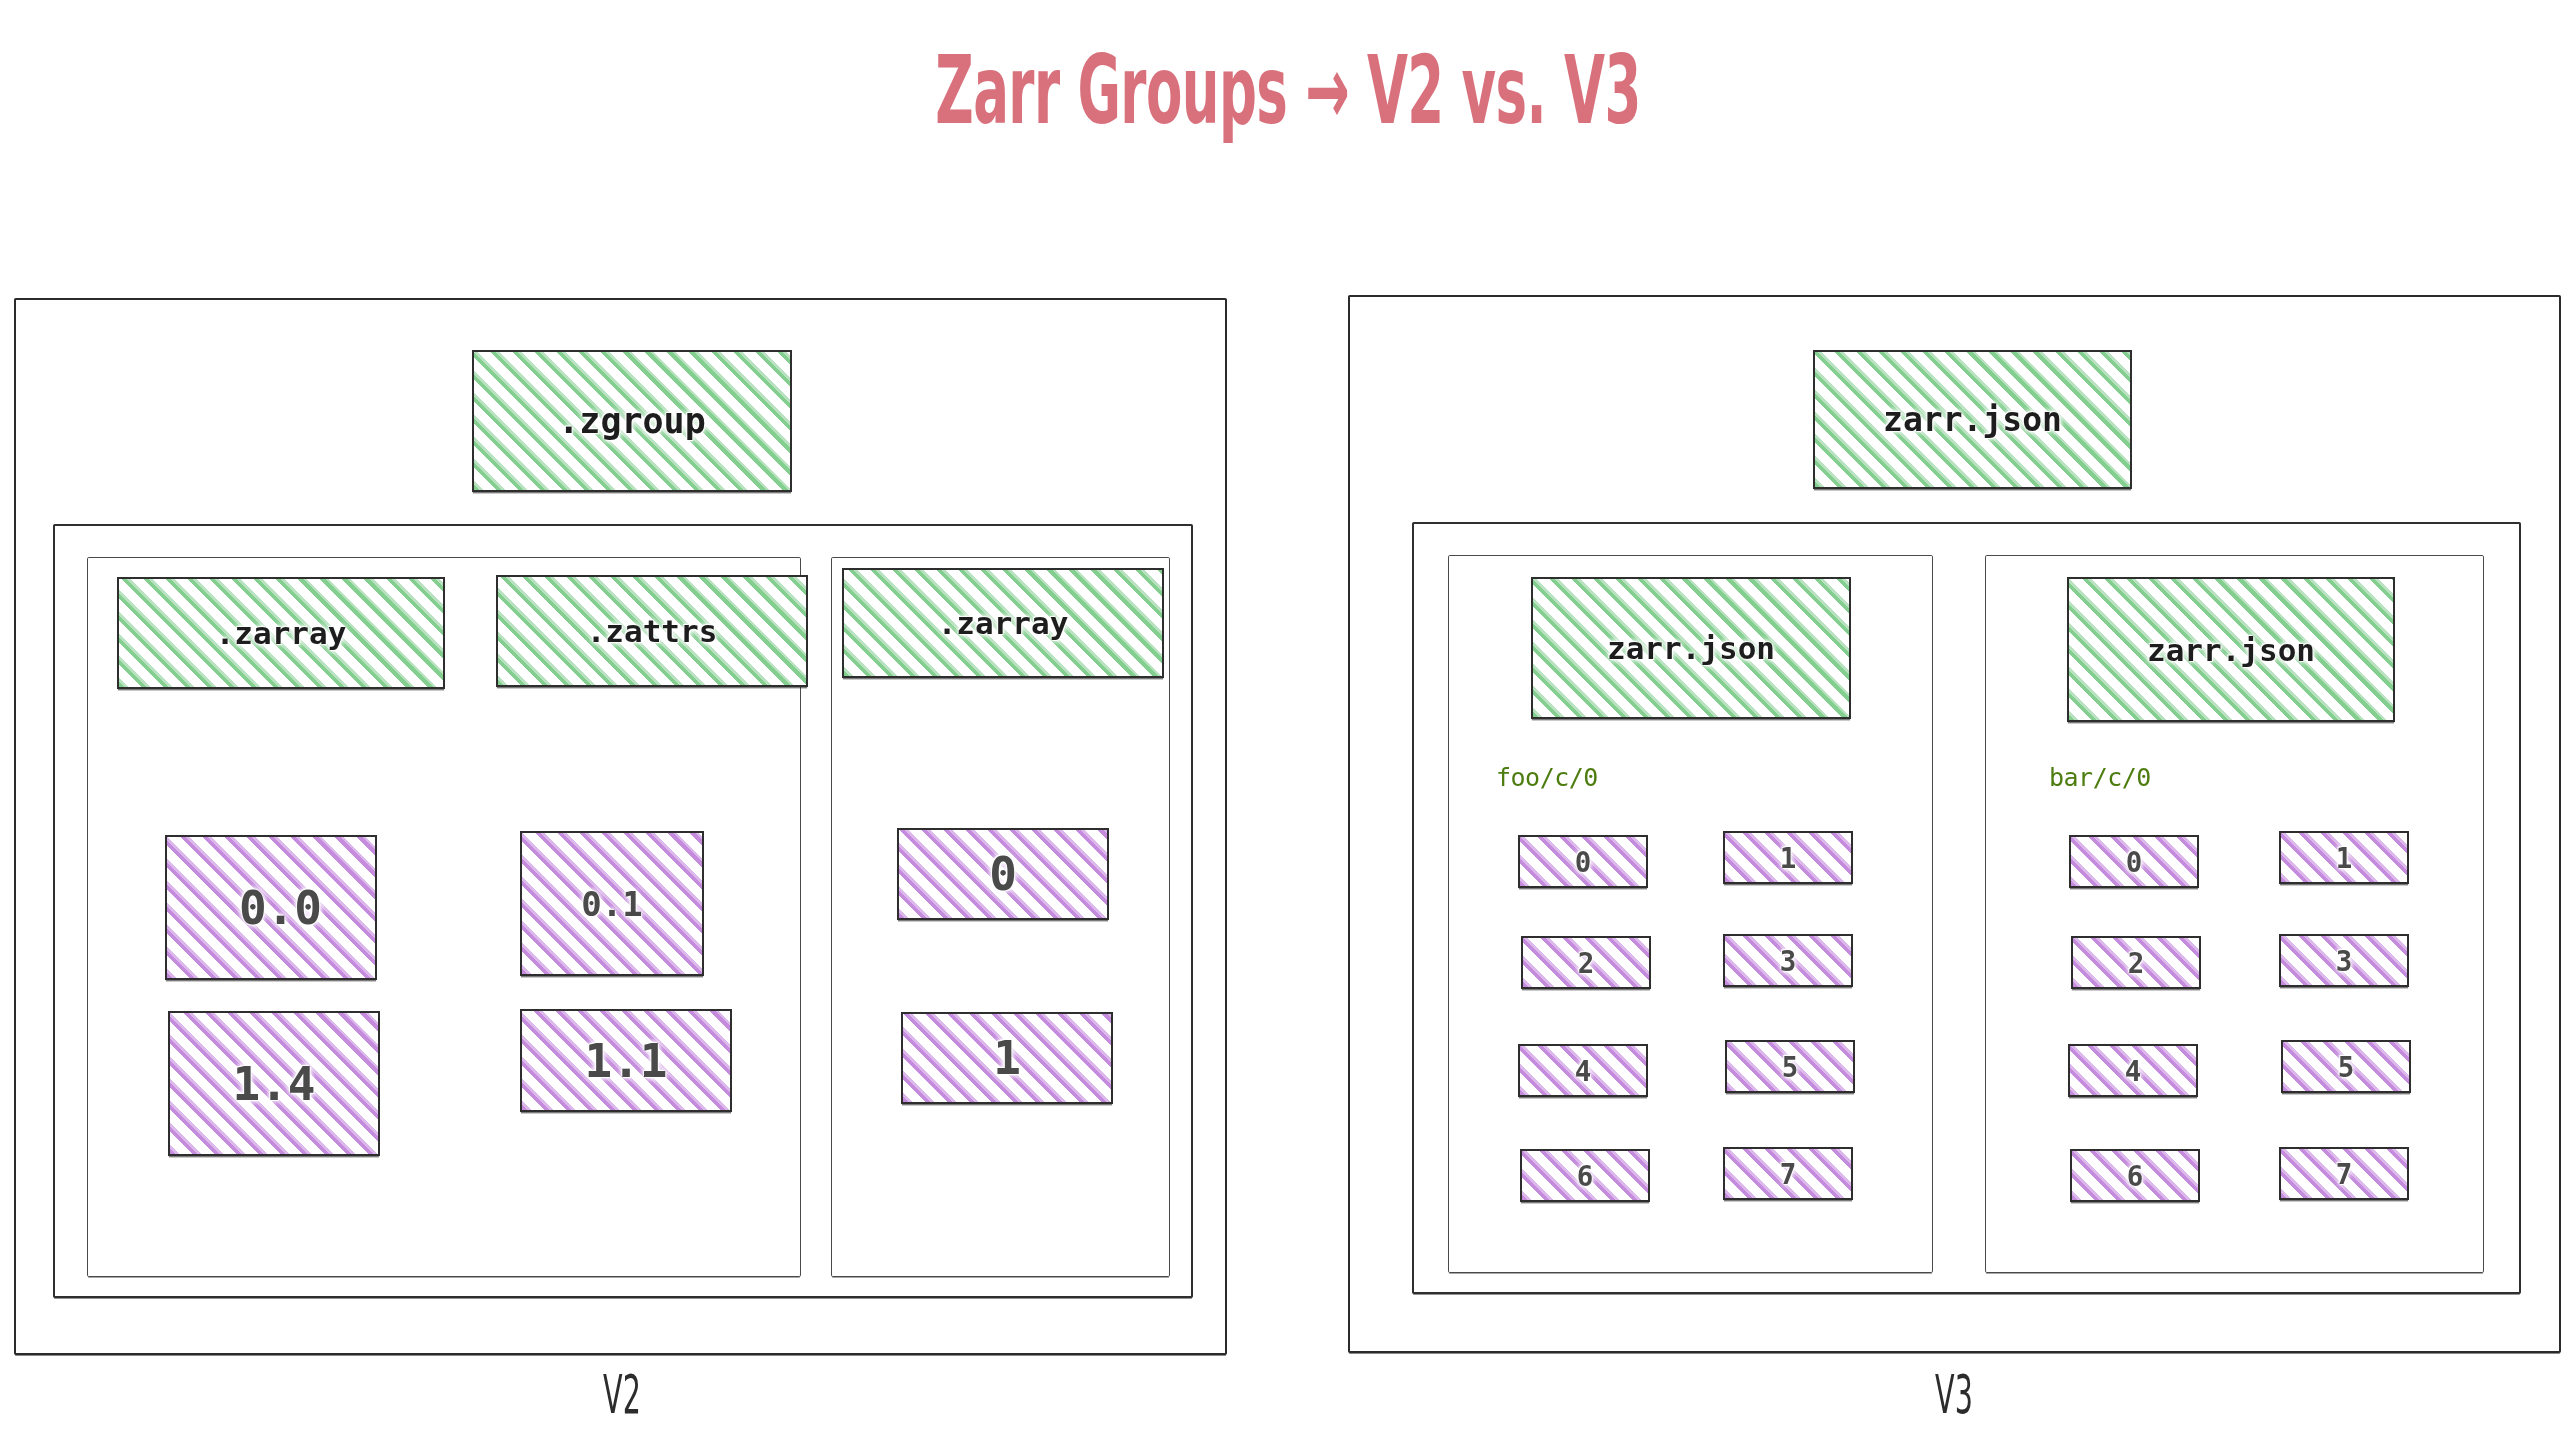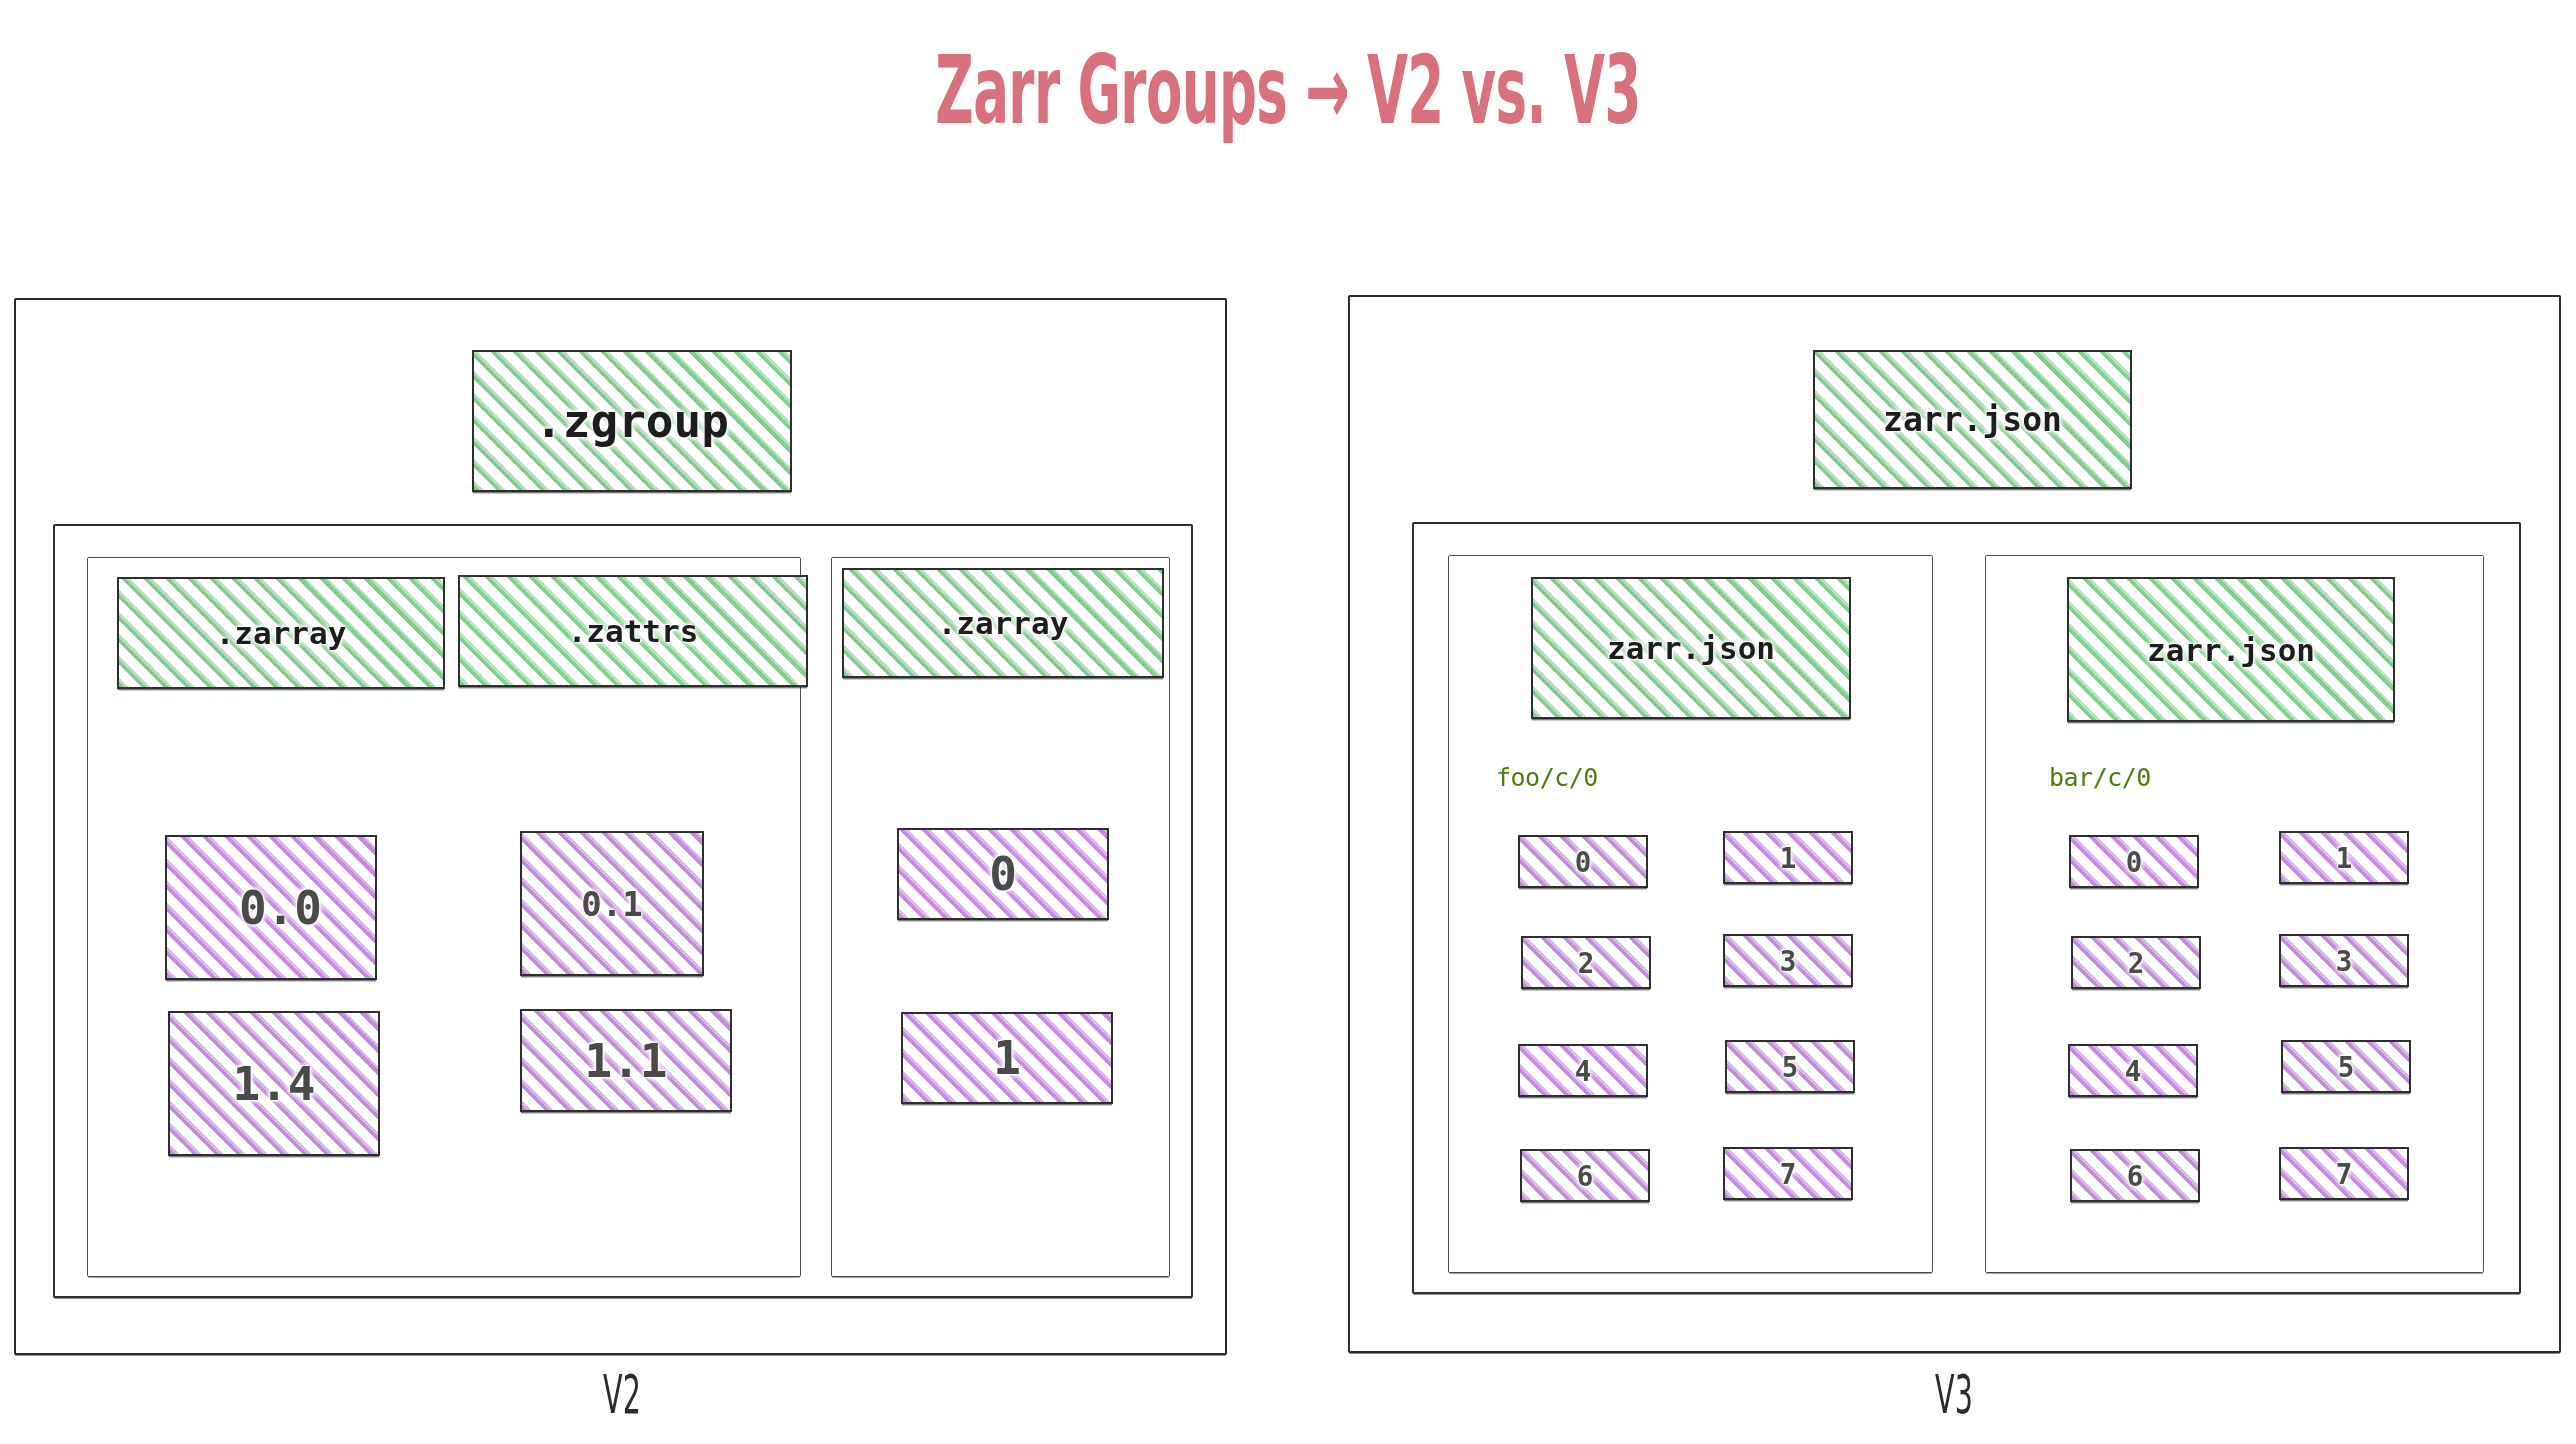--- a/index.html
+++ b/index.html
@@ -128,33 +128,33 @@
 </style>
 </head>
 <body>
 
 <div id="diagram-title">Zarr Groups → V2 vs. V3</div>
 
 <div class="panel-wrap">
 
   <div class="sketch-box lvl1" style="left:13.7px; top:298px; width:1213px; height:1057px;"></div>
 
-  <div class="hbox green" style="left:472px; top:350px; width:320px; height:142px; font-size:46px;">
+  <div class="hbox green" style="left:472px; top:350px; width:320px; height:142px; font-size:35px;">
     <span class="lbl">.zgroup</span>
   </div>
 
   <div class="sketch-box lvl2" style="left:53px; top:524px; width:1140px; height:774px;"></div>
 
   <div class="sketch-box lvl3" style="left:87px; top:557px; width:714px; height:720px;"></div>
 
   <div class="hbox green" style="left:117px; top:577px; width:328px; height:112px; font-size:31px;">
     <span class="lbl">.zarray</span>
   </div>
 
-  <div class="hbox green" style="left:458px; top:575px; width:350px; height:112px; font-size:31px;">
+  <div class="hbox green" style="left:496px; top:575px; width:312px; height:112px; font-size:31px;">
     <span class="lbl">.zattrs</span>
   </div>
 
   <div class="hbox purple chunk" style="left:165px; top:835px; width:212px; height:145px; font-size:46px;padding-left:19px;">
     <span class="lbl">0.0</span>
   </div>
   <div class="hbox purple chunk" style="left:168px; top:1011px; width:212px; height:145px; font-size:46px;">
     <span class="lbl">1.4</span>
   </div>
 

